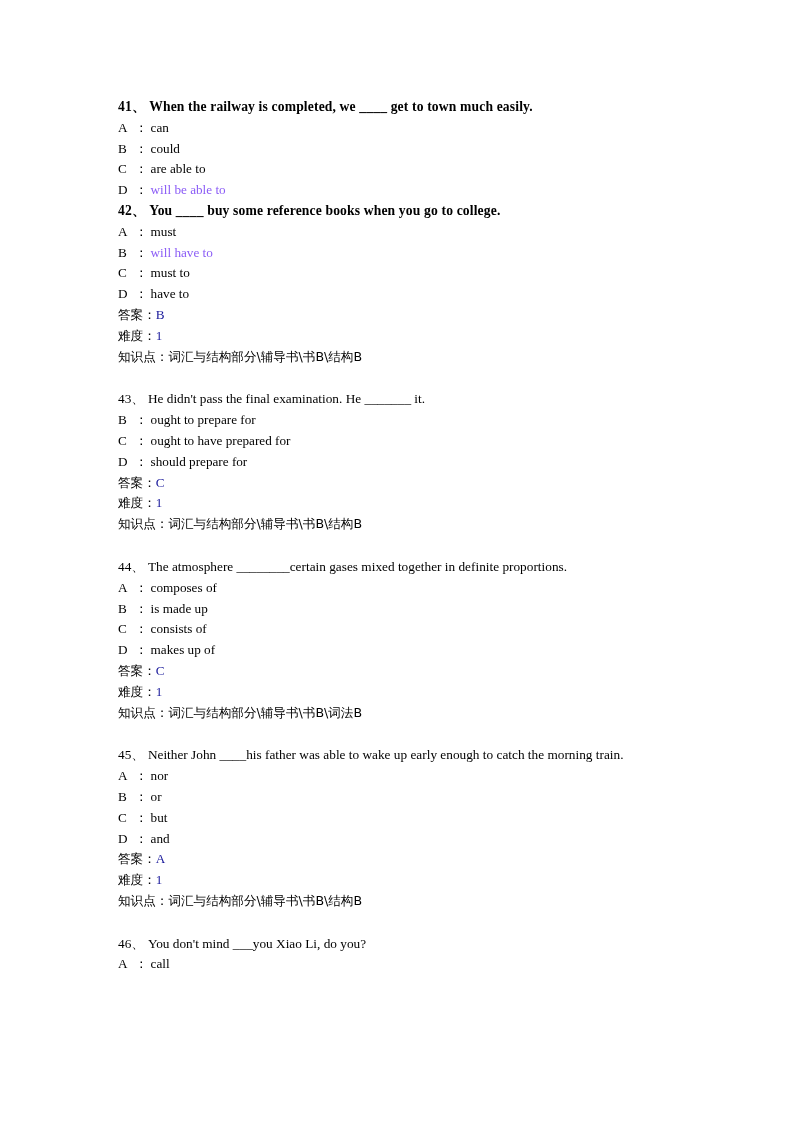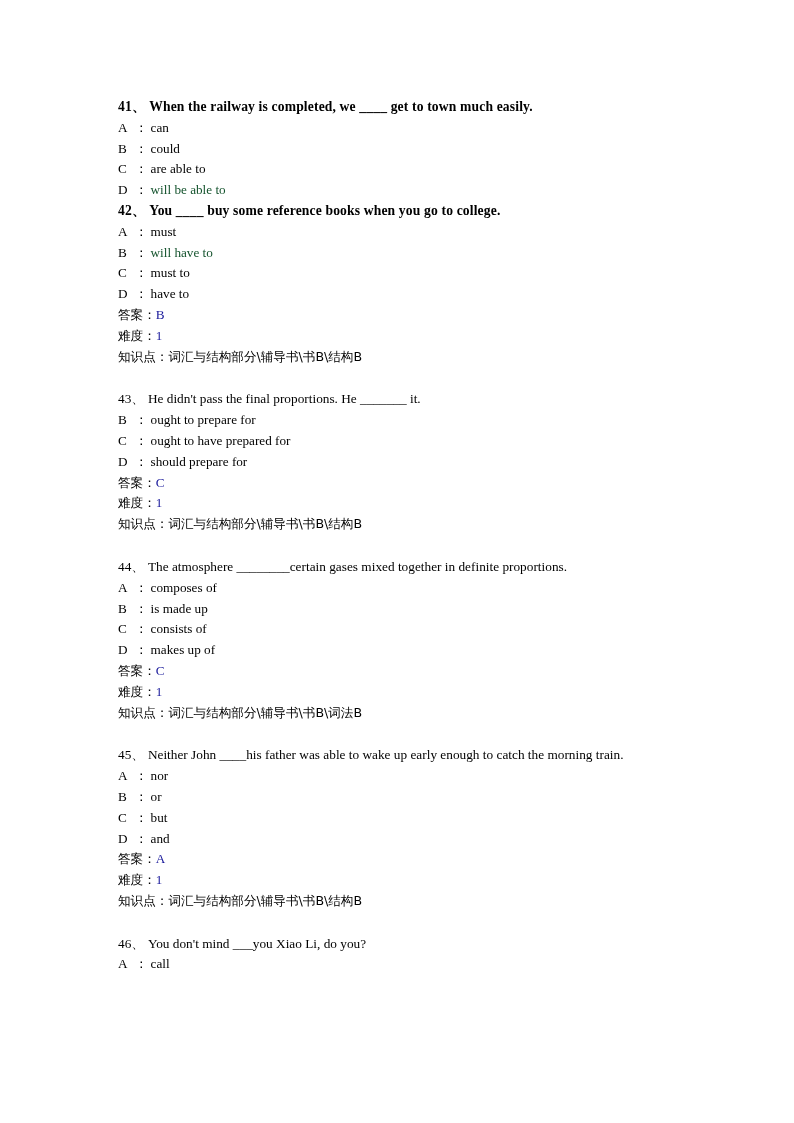--- a/index.html
+++ b/index.html
@@ -52,21 +52,21 @@
     min-width: 17px;
   }
   .opt.bold-q .optlabel,
   .opt .optlabel {
     font-weight: normal;
   }
   .opt .optsep {
     margin-right: 3px;
   }
   .red {
-    color: #14532d;
+    color: #8b5cf6;
   }
   .meta {
     font-size: 13.2px;
     line-height: 20.8px;
     font-family: "Liberation Serif", "DejaVu Serif", serif;
     white-space: nowrap;
   }
   .meta .metaval {
     color: #17179a;
   }
@@ -102,21 +102,21 @@
         <div class="line opt"><span class="optlabel">A</span><span class="optsep cjk">：</span><span class="">must</span></div>
         <div class="line opt"><span class="optlabel">B</span><span class="optsep cjk">：</span><span class="red">will have to</span></div>
         <div class="line opt"><span class="optlabel">C</span><span class="optsep cjk">：</span><span class="">must to</span></div>
         <div class="line opt"><span class="optlabel">D</span><span class="optsep cjk">：</span><span class="">have to</span></div>
         <div class="meta"><span class="cjk">答案：</span><span class="metaval">B</span></div>
         <div class="meta"><span class="cjk">难度：</span><span class="metaval">1</span></div>
         <div class="meta"><span class="cjk">知识点：</span><span class="cjk">词汇与结构部分\辅导书\书B\结构B</span></div>
       </div>
       <div class="block-gap"></div>
       <div class="qblock">
-        <div class="line stem"><span>43、</span> <span>He didn't pass the final proportions. He _______ it.</span></div>
+        <div class="line stem"><span>43、</span> <span>He didn't pass the final examination. He _______ it.</span></div>
         <div class="line opt"><span class="optlabel">B</span><span class="optsep cjk">：</span><span class="">ought to prepare for</span></div>
         <div class="line opt"><span class="optlabel">C</span><span class="optsep cjk">：</span><span class="">ought to have prepared for</span></div>
         <div class="line opt"><span class="optlabel">D</span><span class="optsep cjk">：</span><span class="">should prepare for</span></div>
         <div class="meta"><span class="cjk">答案：</span><span class="metaval">C</span></div>
         <div class="meta"><span class="cjk">难度：</span><span class="metaval">1</span></div>
         <div class="meta"><span class="cjk">知识点：</span><span class="cjk">词汇与结构部分\辅导书\书B\结构B</span></div>
       </div>
       <div class="block-gap"></div>
       <div class="qblock">
         <div class="line stem"><span>44、</span> <span>The atmosphere ________certain gases mixed together in definite proportions.</span></div>

